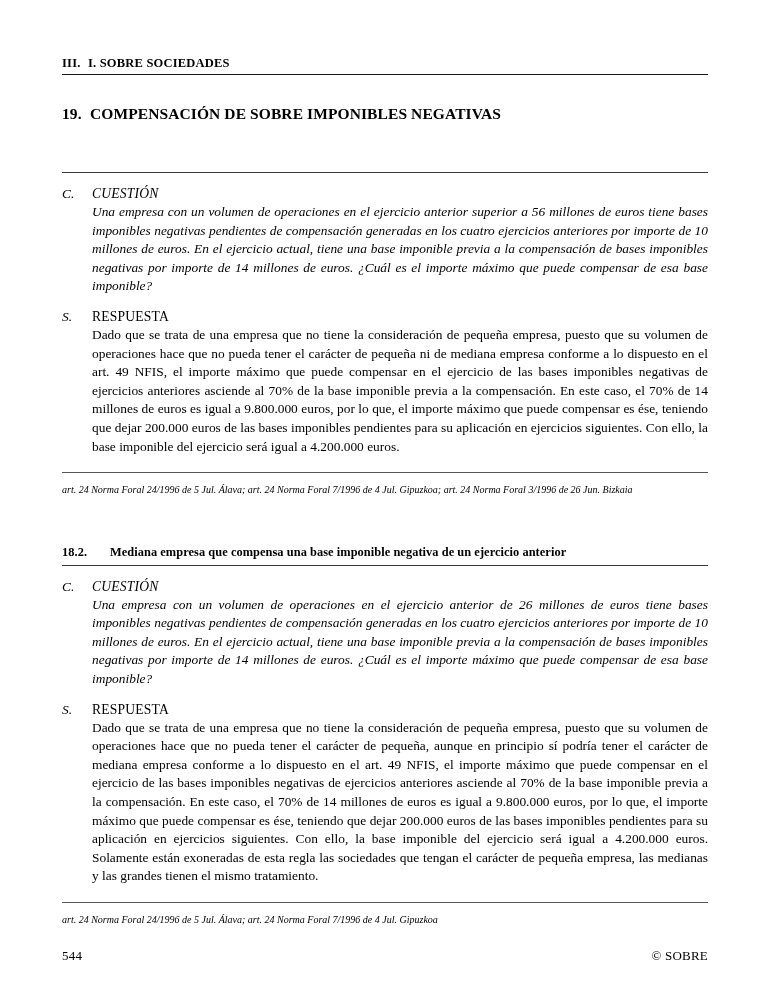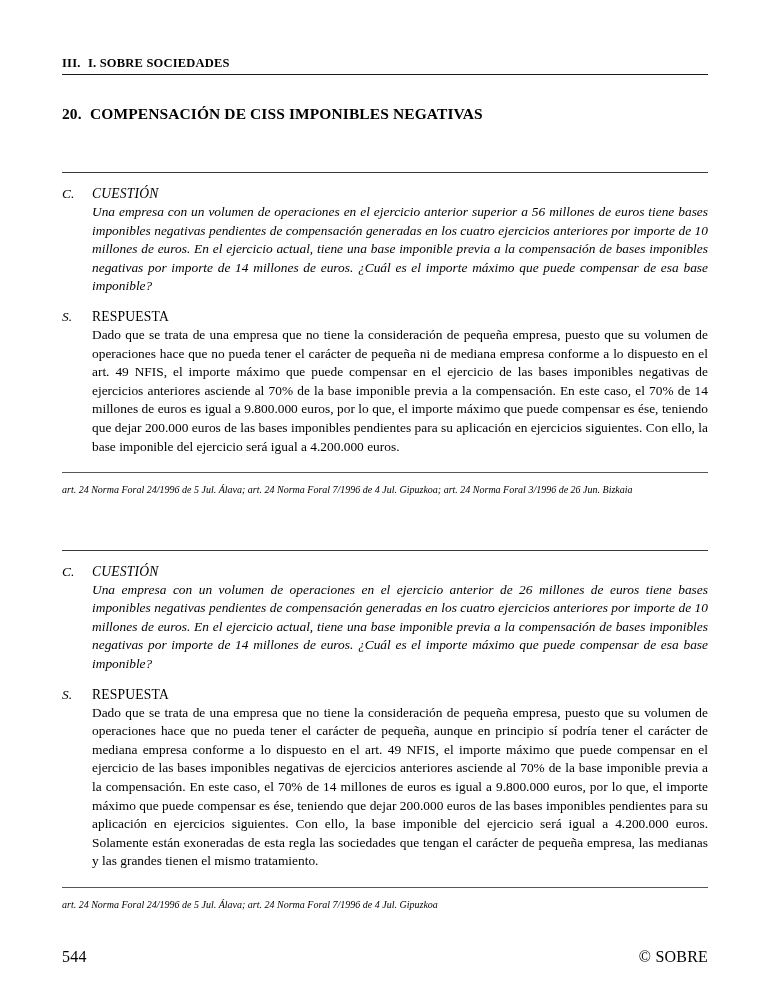--- a/index.html
+++ b/index.html
@@ -131,38 +131,38 @@
 
   
   .footer {
     position: absolute;
     left: 62px;
     top: 932px;
     width: 646px;
     display: flex;
     justify-content: space-between;
     align-items: flex-start;
-    font-size: 16px;
+    font-size: 13px;
   }
   .footer .page-num { letter-spacing: 0.2px; }
   .footer .copyright { letter-spacing: 0.2px; }
 </style>
 </head>
 <body>
 
 <div class="page">
   <div class="content">
 
     <div class="running-head">
       <span class="rh-num">III.</span><span>I. SOBRE SOCIEDADES</span>
     </div>
     <div class="rule-head"></div>
 
     <div class="chapter-title">
-      <span class="ct-num">20.</span><span>COMPENSACIÓN DE CISS IMPONIBLES NEGATIVAS</span>
+      <span class="ct-num">19.</span><span>COMPENSACIÓN DE SOBRE IMPONIBLES NEGATIVAS</span>
     </div>
 
     <div class="sec1-space"></div>
 
     <div class="section">
       <div class="rule-section"></div>
 
       <div class="qa-block">
         <span class="qa-label italic">C.</span>
         <div class="qa-title italic">CUESTIÓN</div>
@@ -175,20 +175,23 @@
         <div class="qa-body">Dado que se trata de una empresa que no tiene la consideración de pequeña empresa, puesto que su volumen de operaciones hace que no pueda tener el carácter de pequeña ni de mediana empresa conforme a lo dispuesto en el art. 49 NFIS, el importe máximo que puede compensar en el ejercicio de las bases imponibles negativas de ejercicios anteriores asciende al 70% de la base imponible previa a la compensación. En este caso, el 70% de 14 millones de euros es igual a 9.800.000 euros, por lo que, el importe máximo que puede compensar es ése, teniendo que dejar 200.000 euros de las bases imponibles pendientes para su aplicación en ejercicios siguientes. Con ello, la base imponible del ejercicio será igual a 4.200.000 euros.</div>
       </div>
 
       <div class="rule-cite"></div>
       <div class="citation">art. 24 Norma Foral 24/1996 de 5 Jul. Álava; art. 24 Norma Foral 7/1996 de 4 Jul. Gipuzkoa; art. 24 Norma Foral 3/1996 de 26 Jun. Bizkaia</div>
     </div>
 
     <div class="sec2-space"></div>
 
     <div class="section">
+      <div class="section-heading">
+        <span class="sh-num">18.2.</span><span>Mediana empresa que compensa una base imponible negativa de un ejercicio anterior</span>
+      </div>
       <div class="rule-section"></div>
 
       <div class="qa-block">
         <span class="qa-label italic">C.</span>
         <div class="qa-title italic">CUESTIÓN</div>
         <div class="qa-body italic">Una empresa con un volumen de operaciones en el ejercicio anterior de 26 millones de euros tiene bases imponibles negativas pendientes de compensación generadas en los cuatro ejercicios anteriores por importe de 10 millones de euros. En el ejercicio actual, tiene una base imponible previa a la compensación de bases imponibles negativas por importe de 14 millones de euros. ¿Cuál es el importe máximo que puede compensar de esa base imponible?</div>
       </div>
 
       <div class="qa-block">
         <span class="qa-label italic">S.</span>

